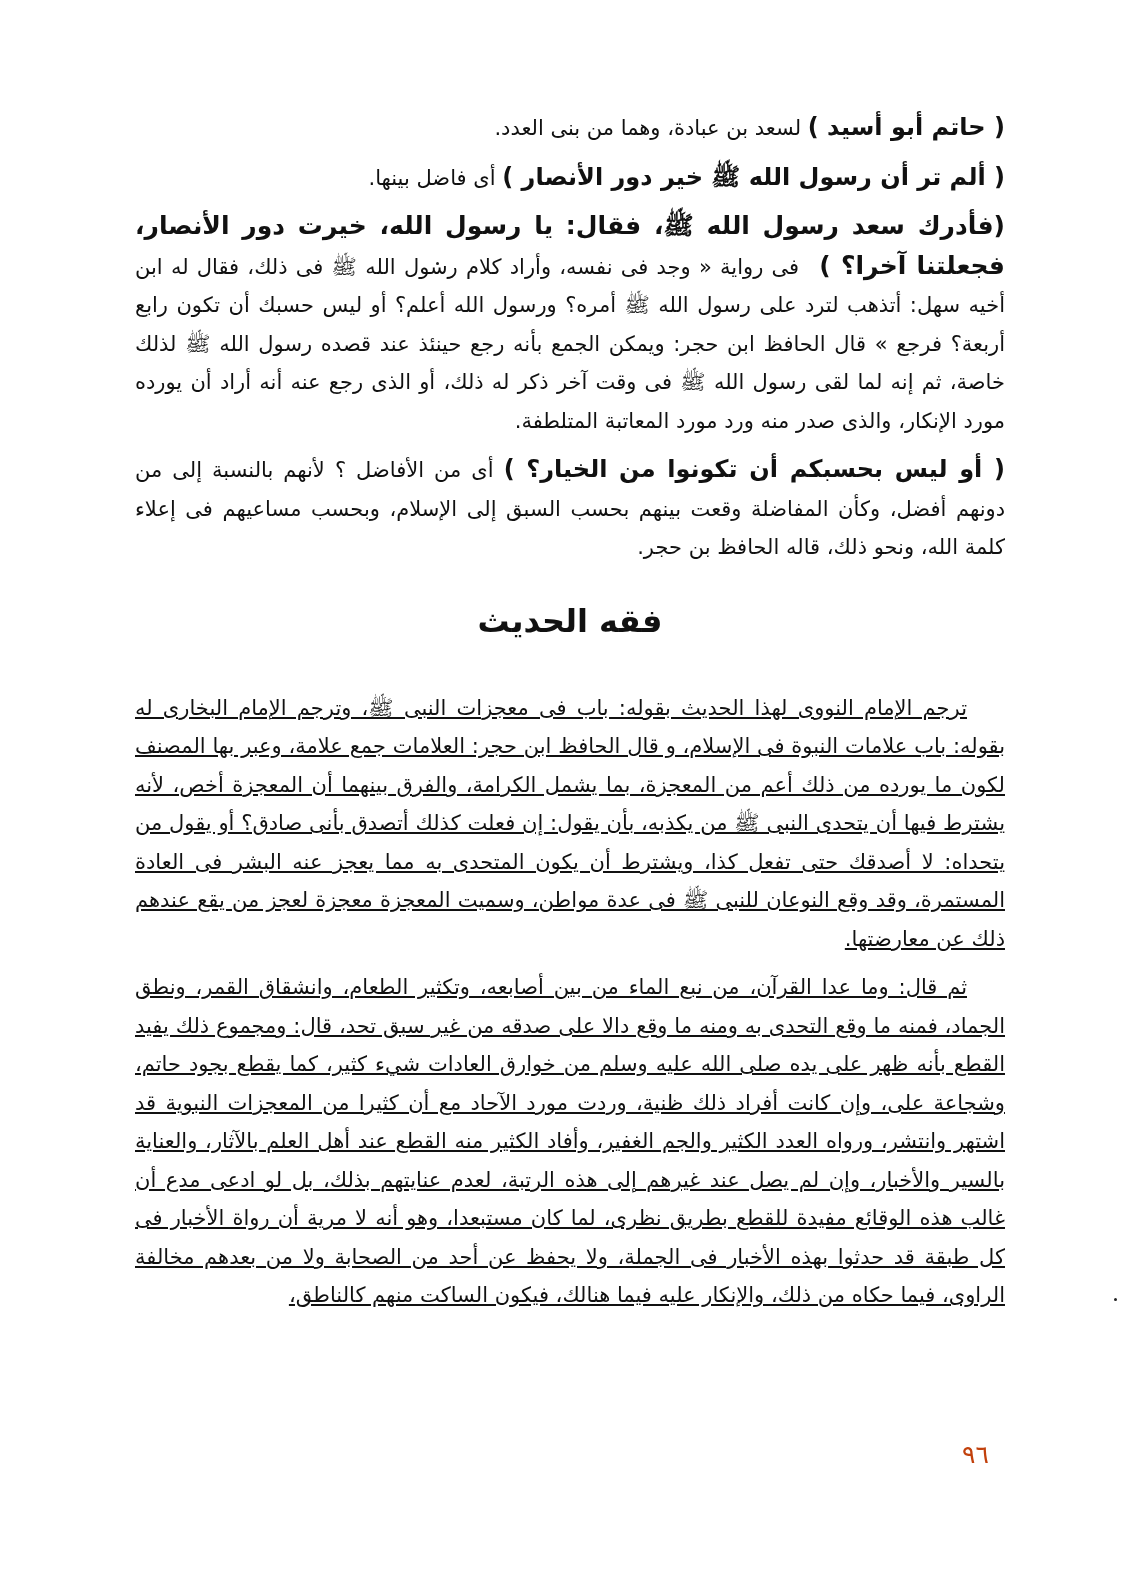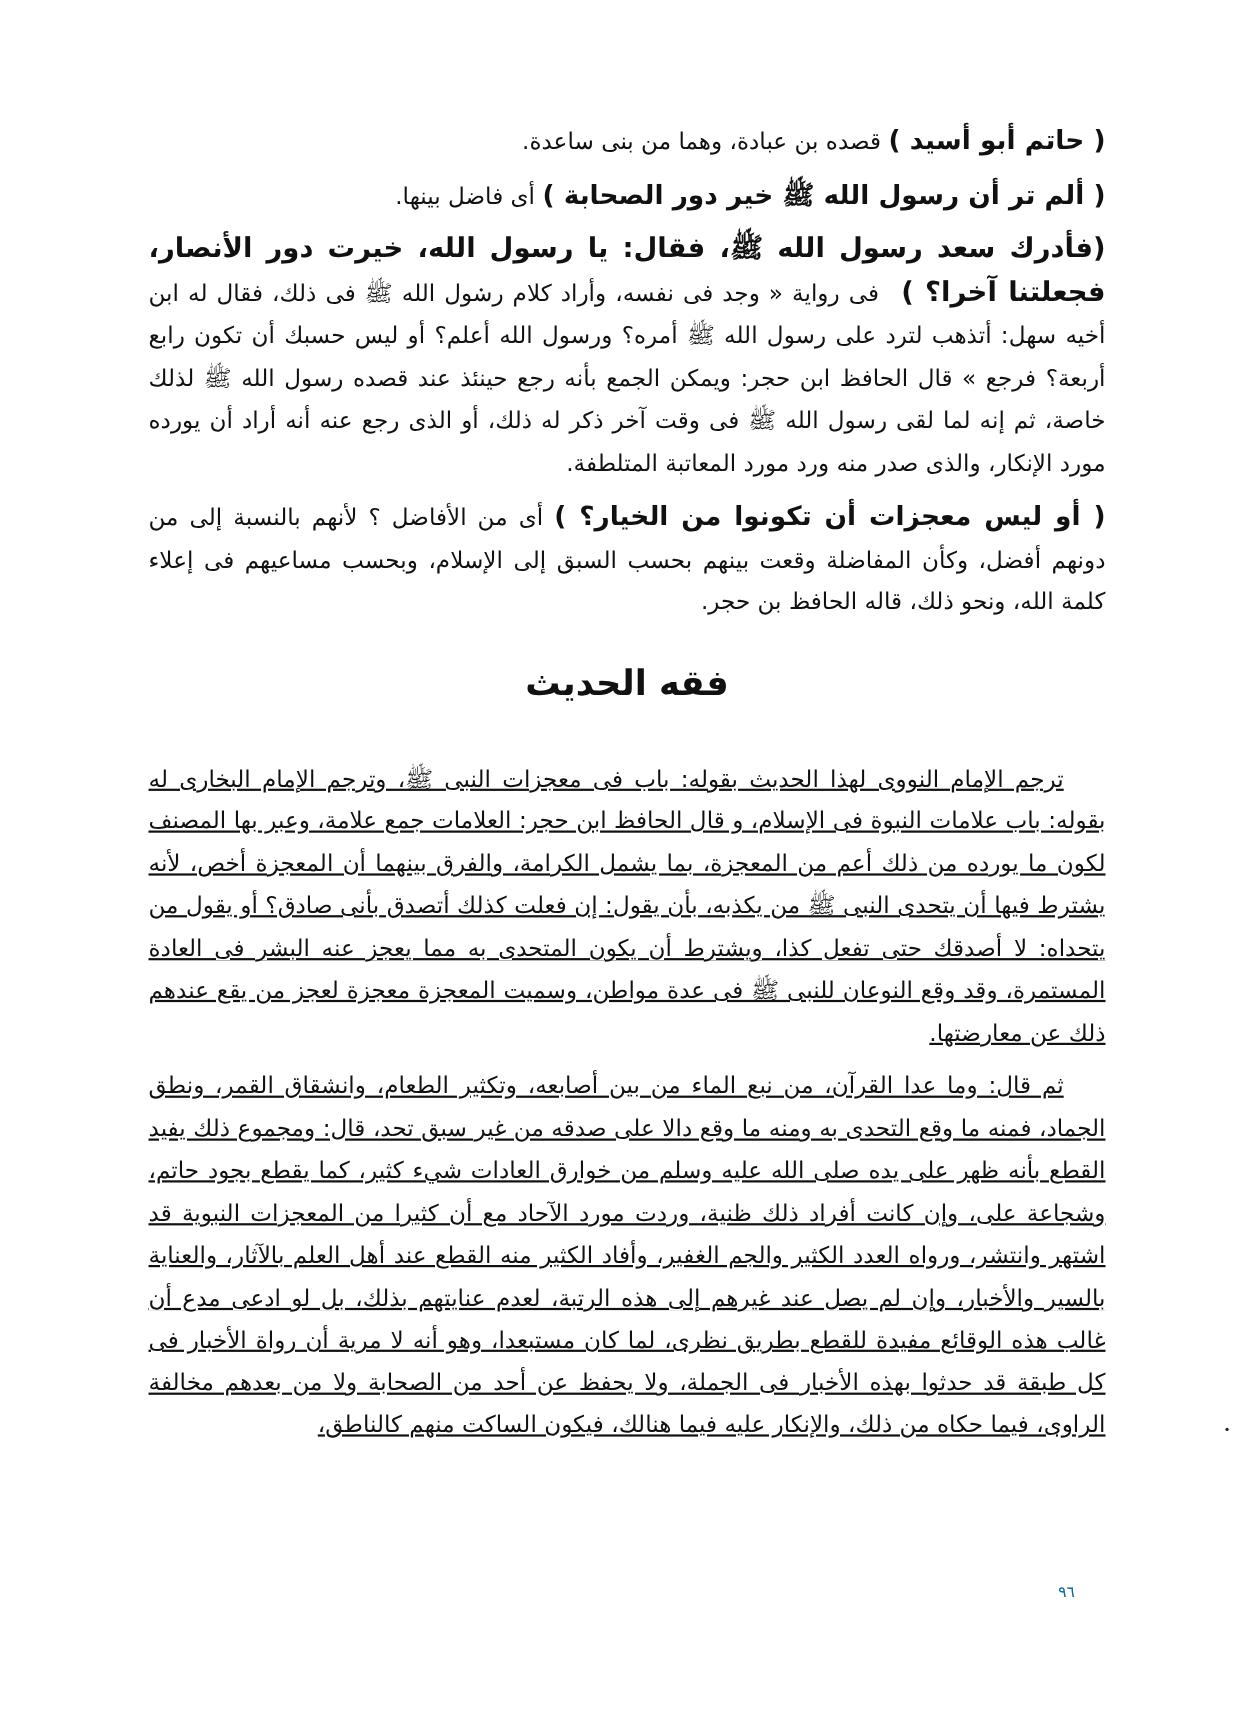--- a/index.html
+++ b/index.html
@@ -15,40 +15,40 @@
   .lemma { font-weight: bold; font-size: 24px; }
   .bigline { font-size: 25px; font-weight: bold; margin-left: 12px; }
   .heading {
     text-align: right; text-align-last: center;
     font-weight: bold; font-size: 32px; line-height: 44px;
     margin: 32px 0 46px 0;
   }
   .indent { text-indent: 38px; text-decoration: underline; }
   .page-number {
     position: absolute; left: 962px; top: 1440px;
-    font-family: "DejaVu Sans", sans-serif; font-size: 14px; color: #0369a1;
+    font-family: "DejaVu Sans", sans-serif; font-size: 25px; color: #c2410c;
     direction: rtl;
   }
   .stray-dot { position: absolute; width: 3px; height: 3px; background: #222; border-radius: 50%; }
 </style>
 </head>
 <body>
 
 <div class="page">
   <p class="para">
-    <span class="lemma">( حاتم أبو أسيد )</span><span> قصده بن عبادة، وهما من بنى ساعدة.</span>
+    <span class="lemma">( حاتم أبو أسيد )</span><span> لسعد بن عبادة، وهما من بنى العدد.</span>
   </p>
   <p class="para">
-    <span class="lemma">( ألم تر أن رسول الله ﷺ خير دور الصحابة )</span><span> أى فاضل بينها.</span>
+    <span class="lemma">( ألم تر أن رسول الله ﷺ خير دور الأنصار )</span><span> أى فاضل بينها.</span>
   </p>
   <p class="para">
     <span class="lemma bigline">(فأدرك سعد رسول الله ﷺ، فقال: يا رسول الله، خيرت دور الأنصار، فجعلتنا آخرا؟ )</span><span> فى رواية « وجد فى نفسه، وأراد كلام رسول الله ﷺ فى ذلك، فقال له ابن أخيه سهل: أتذهب لترد على رسول الله ﷺ أمره؟ ورسول الله أعلم؟ أو ليس حسبك أن تكون رابع أربعة؟ فرجع » قال الحافظ ابن حجر: ويمكن الجمع بأنه رجع حينئذ عند قصده رسول الله ﷺ لذلك خاصة، ثم إنه لما لقى رسول الله ﷺ فى وقت آخر ذكر له ذلك، أو الذى رجع عنه أنه أراد أن يورده مورد الإنكار، والذى صدر منه ورد مورد المعاتبة المتلطفة.</span>
   </p>
   <p class="para">
-    <span class="lemma">( أو ليس معجزات أن تكونوا من الخيار؟ )</span><span> أى من الأفاضل ؟ لأنهم بالنسبة إلى من دونهم أفضل، وكأن المفاضلة وقعت بينهم بحسب السبق إلى الإسلام، وبحسب مساعيهم فى إعلاء كلمة الله، ونحو ذلك، قاله الحافظ بن حجر.</span>
+    <span class="lemma">( أو ليس بحسبكم أن تكونوا من الخيار؟ )</span><span> أى من الأفاضل ؟ لأنهم بالنسبة إلى من دونهم أفضل، وكأن المفاضلة وقعت بينهم بحسب السبق إلى الإسلام، وبحسب مساعيهم فى إعلاء كلمة الله، ونحو ذلك، قاله الحافظ بن حجر.</span>
   </p>
 
   <h2 class="heading">فقه الحديث</h2>
 
   <p class="para indent">ترجم الإمام النووى لهذا الحديث بقوله: باب فى معجزات النبى ﷺ، وترجم الإمام البخارى له بقوله: باب علامات النبوة فى الإسلام، و قال الحافظ ابن حجر: العلامات جمع علامة، وعبر بها المصنف لكون ما يورده من ذلك أعم من المعجزة، بما يشمل الكرامة، والفرق بينهما أن المعجزة أخص، لأنه يشترط فيها أن يتحدى النبى ﷺ من يكذبه، بأن يقول: إن فعلت كذلك أتصدق بأنى صادق؟ أو يقول من يتحداه: لا أصدقك حتى تفعل كذا، ويشترط أن يكون المتحدى به مما يعجز عنه البشر فى العادة المستمرة، وقد وقع النوعان للنبى ﷺ فى عدة مواطن، وسميت المعجزة معجزة لعجز من يقع عندهم ذلك عن معارضتها.</p>
   <p class="para indent">ثم قال: وما عدا القرآن، من نبع الماء من بين أصابعه، وتكثير الطعام، وانشقاق القمر، ونطق الجماد، فمنه ما وقع التحدى به ومنه ما وقع دالا على صدقه من غير سبق تحد، قال: ومجموع ذلك يفيد القطع بأنه ظهر على يده صلى الله عليه وسلم من خوارق العادات شيء كثير، كما يقطع بجود حاتم، وشجاعة على، وإن كانت أفراد ذلك ظنية، وردت مورد الآحاد مع أن كثيرا من المعجزات النبوية قد اشتهر وانتشر، ورواه العدد الكثير والجم الغفير، وأفاد الكثير منه القطع عند أهل العلم بالآثار، والعناية بالسير والأخبار، وإن لم يصل عند غيرهم إلى هذه الرتبة، لعدم عنايتهم بذلك، بل لو ادعى مدع أن غالب هذه الوقائع مفيدة للقطع بطريق نظرى، لما كان مستبعدا، وهو أنه لا مرية أن رواة الأخبار فى كل طبقة قد حدثوا بهذه الأخبار فى الجملة، ولا يحفظ عن أحد من الصحابة ولا من بعدهم مخالفة الراوى، فيما حكاه من ذلك، والإنكار عليه فيما هنالك، فيكون الساكت منهم كالناطق،</p>
 </div>
 
 <div class="stray-dot" style="left:436px; top:262px;"></div>
 <div class="stray-dot" style="left:1114px; top:1298px;"></div>

